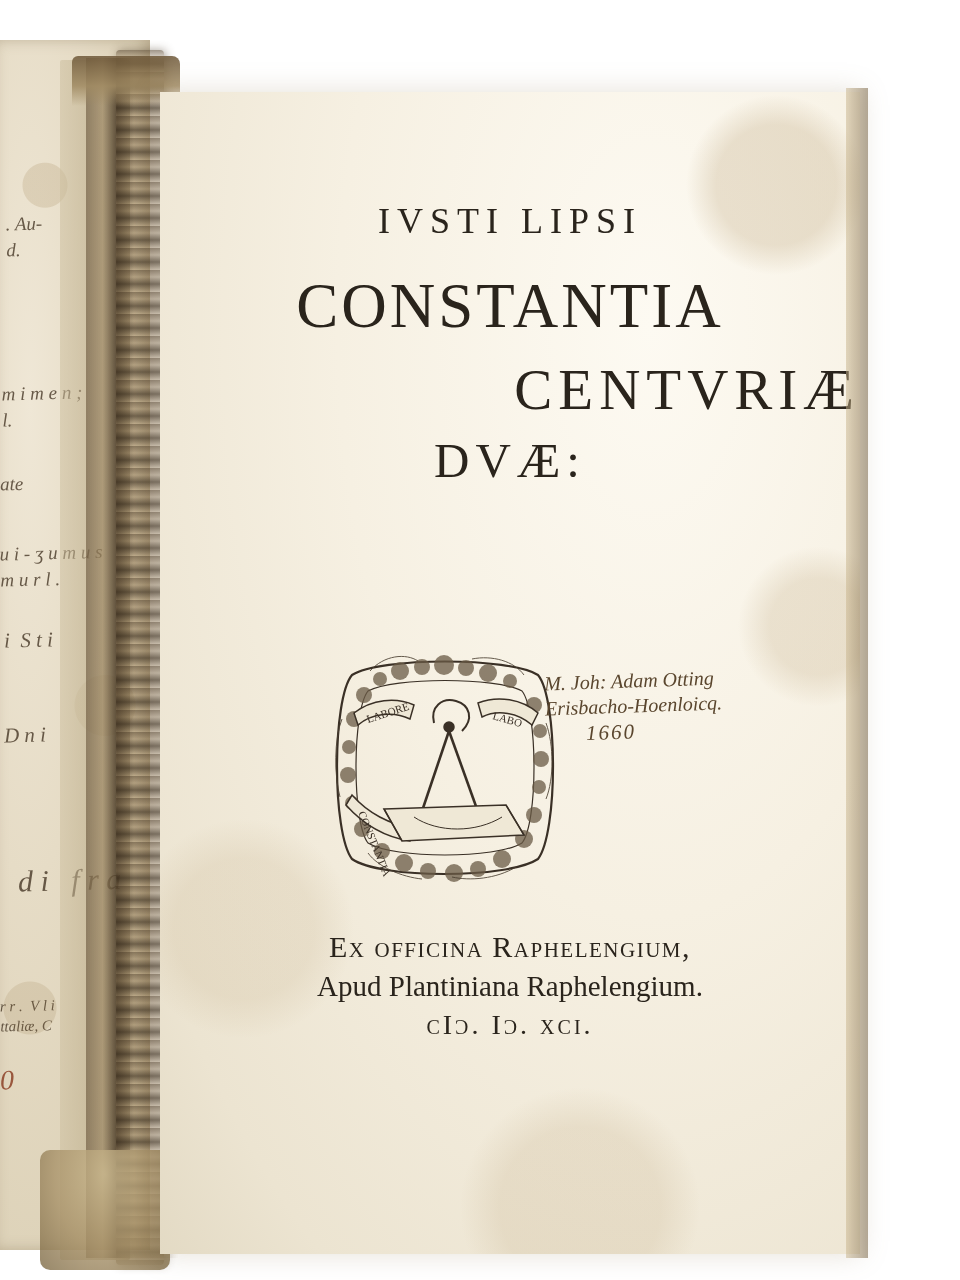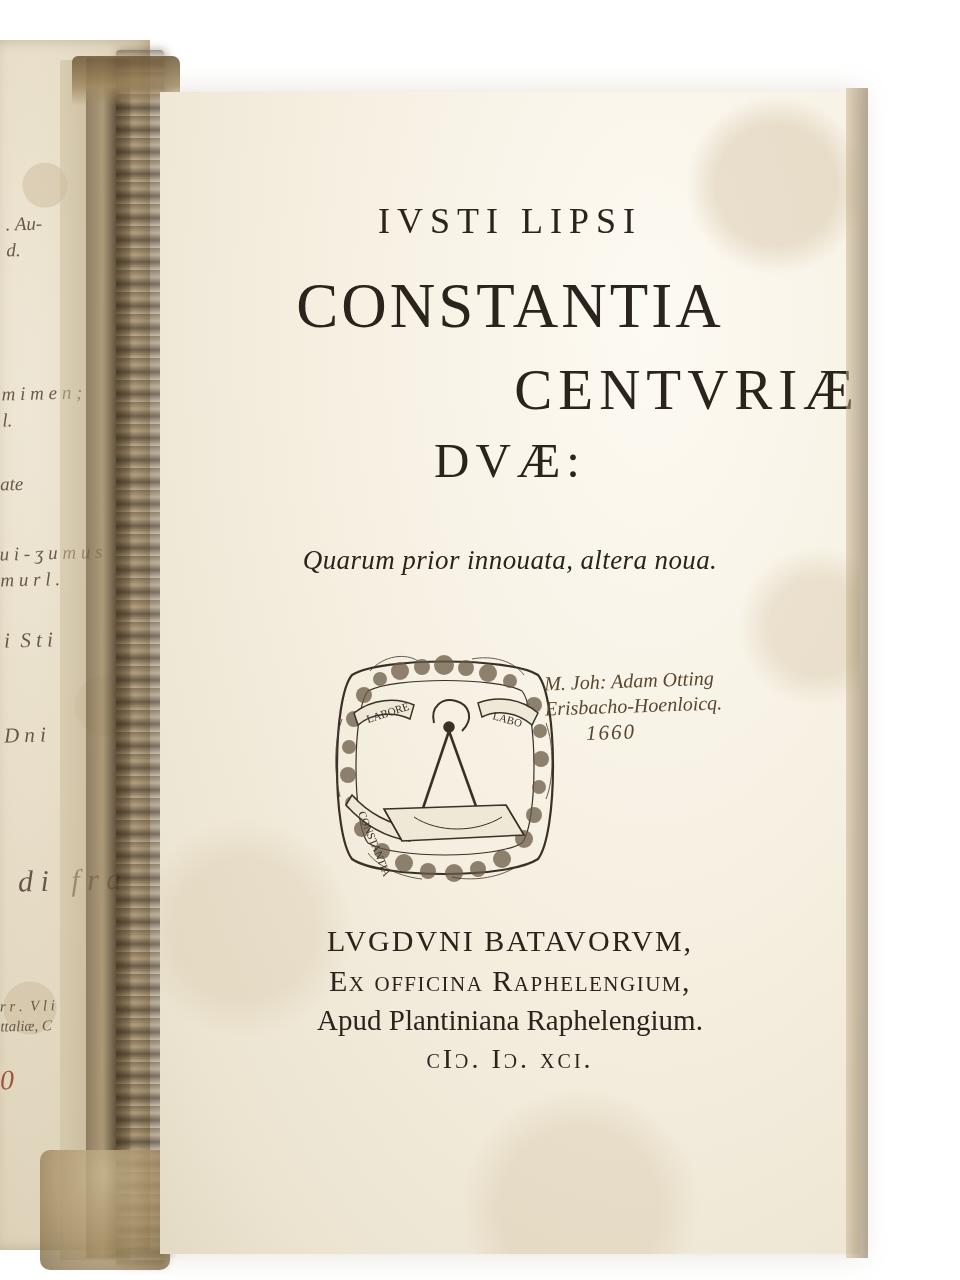--- a/index.html
+++ b/index.html
@@ -272,21 +272,20 @@
   <div class="cover-top"></div>
   <div class="cover-bottom"></div>
 
   <div class="right-page">
 
     <div class="title-block">
       <div class="line-author">IVSTI LIPSI</div>
       <div class="line-title-1">CONSTANTIA</div>
       <div class="line-title-2">CENTVRIÆ</div>
       <div class="line-title-3">DVÆ:</div>
-      <div class="line-subtitle">Quarum prior innouata, altera noua.</div>
     </div>
 
     <div class="device">
       <svg width="270" height="278" viewBox="0 0 270 278">
         <g stroke="#3a3026" fill="none" stroke-width="1.5">
 
           <path d="M42 48 C70 30, 200 30, 228 48 C248 72, 248 206, 228 232 C198 252, 70 252, 42 232 C22 206, 22 72, 42 48 Z" stroke-width="2.2"></path>
           <path d="M58 64 C84 50, 186 50, 212 64 C228 84, 228 196, 212 216 C186 232, 84 232, 58 216 C42 196, 42 84, 58 64 Z" stroke-width="1.2"></path>
 
           <g fill="#6a5b46" opacity="0.75" stroke="none">
@@ -345,21 +344,20 @@
       </svg>
     </div>
 
     <div class="owner-note">
       <div>M. Joh: Adam Otting</div>
       <div>Erisbacho-Hoenloicq.</div>
       <div class="owner-year">1660</div>
     </div>
 
     <div class="imprint">
-      <div class="imp1 sc">LVGDVNI BATAVORVM,</div>
       <div class="imp2 sc">Ex officina Raphelengium,</div>
       <div class="imp3">Apud Plantiniana Raphelengium.</div>
       <div class="imp4 sc">cIɔ. Iɔ. xci.</div>
     </div>
 
   </div>
 
   <div class="page-edge-right"></div>
 </div>
 

